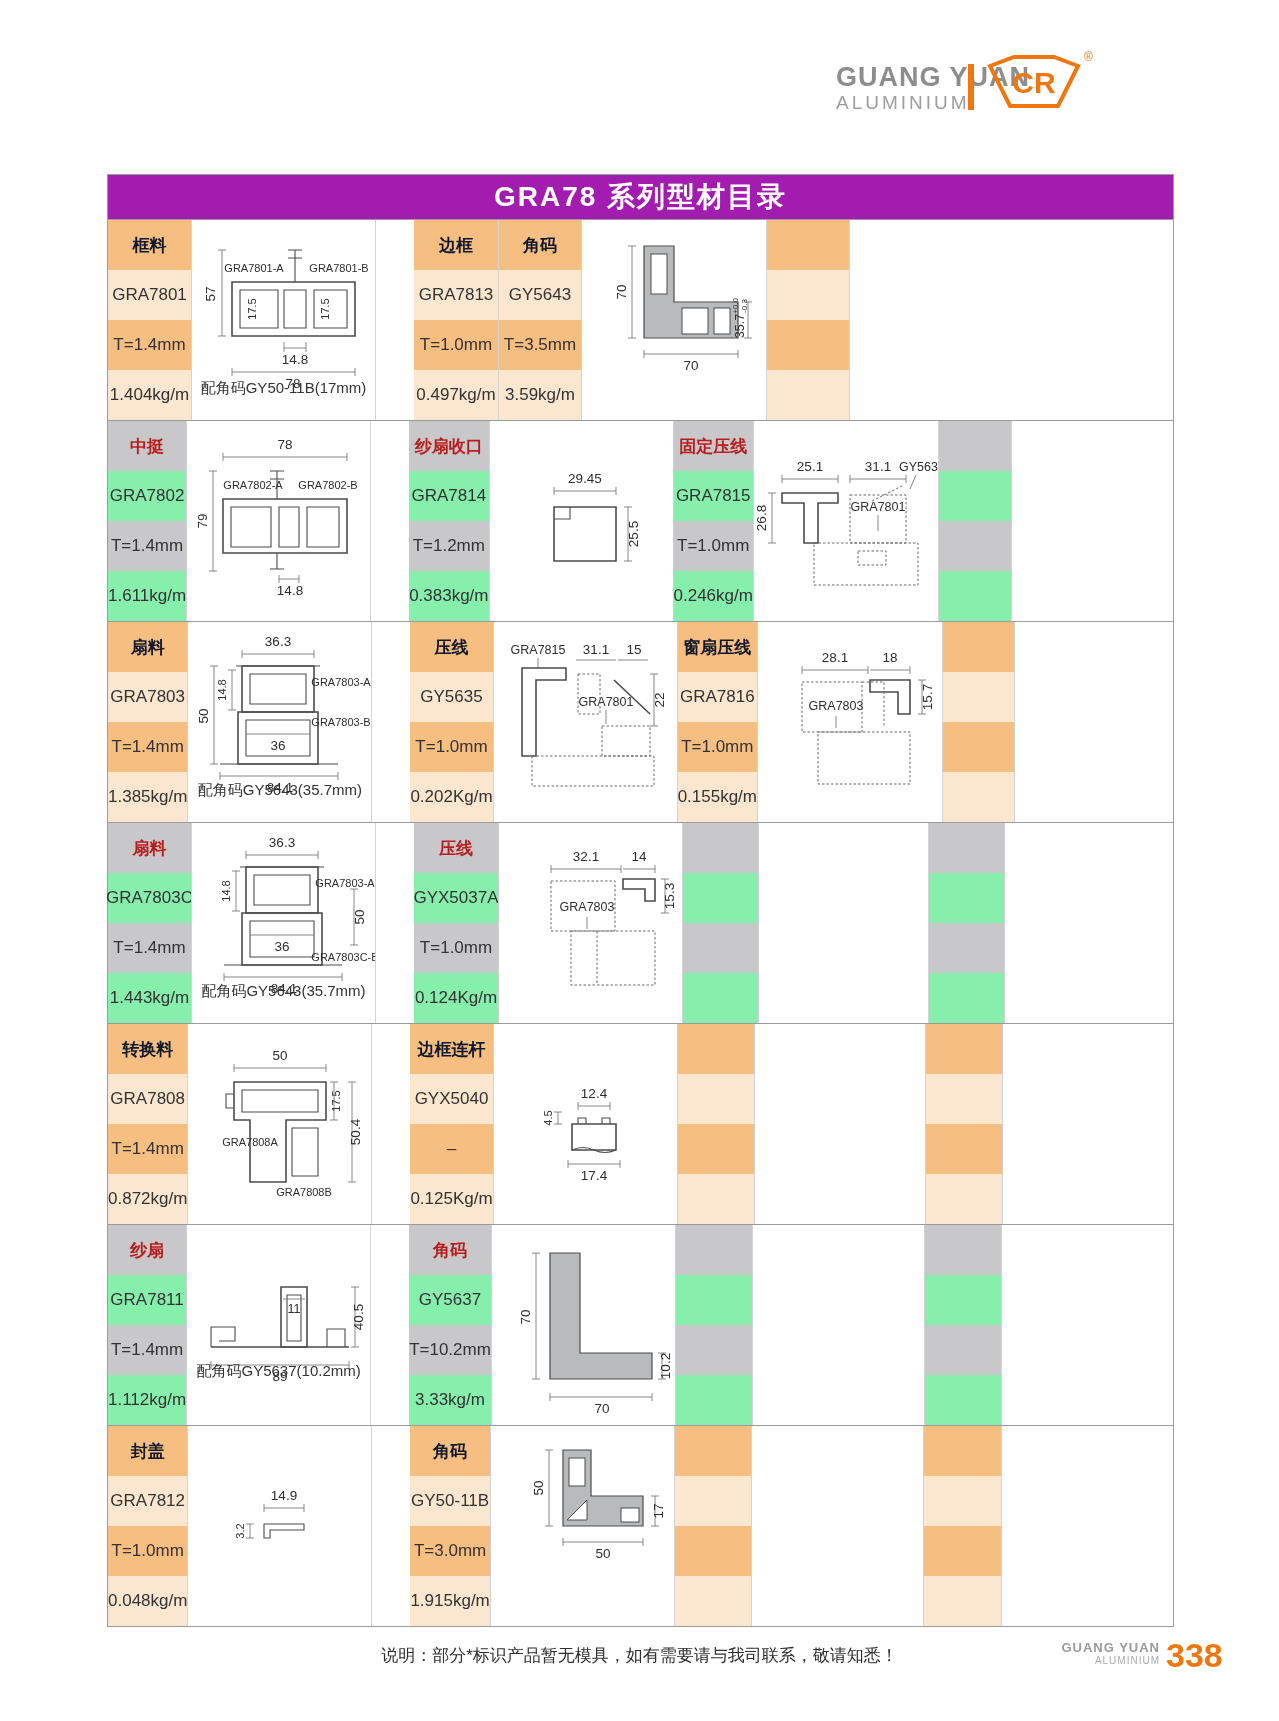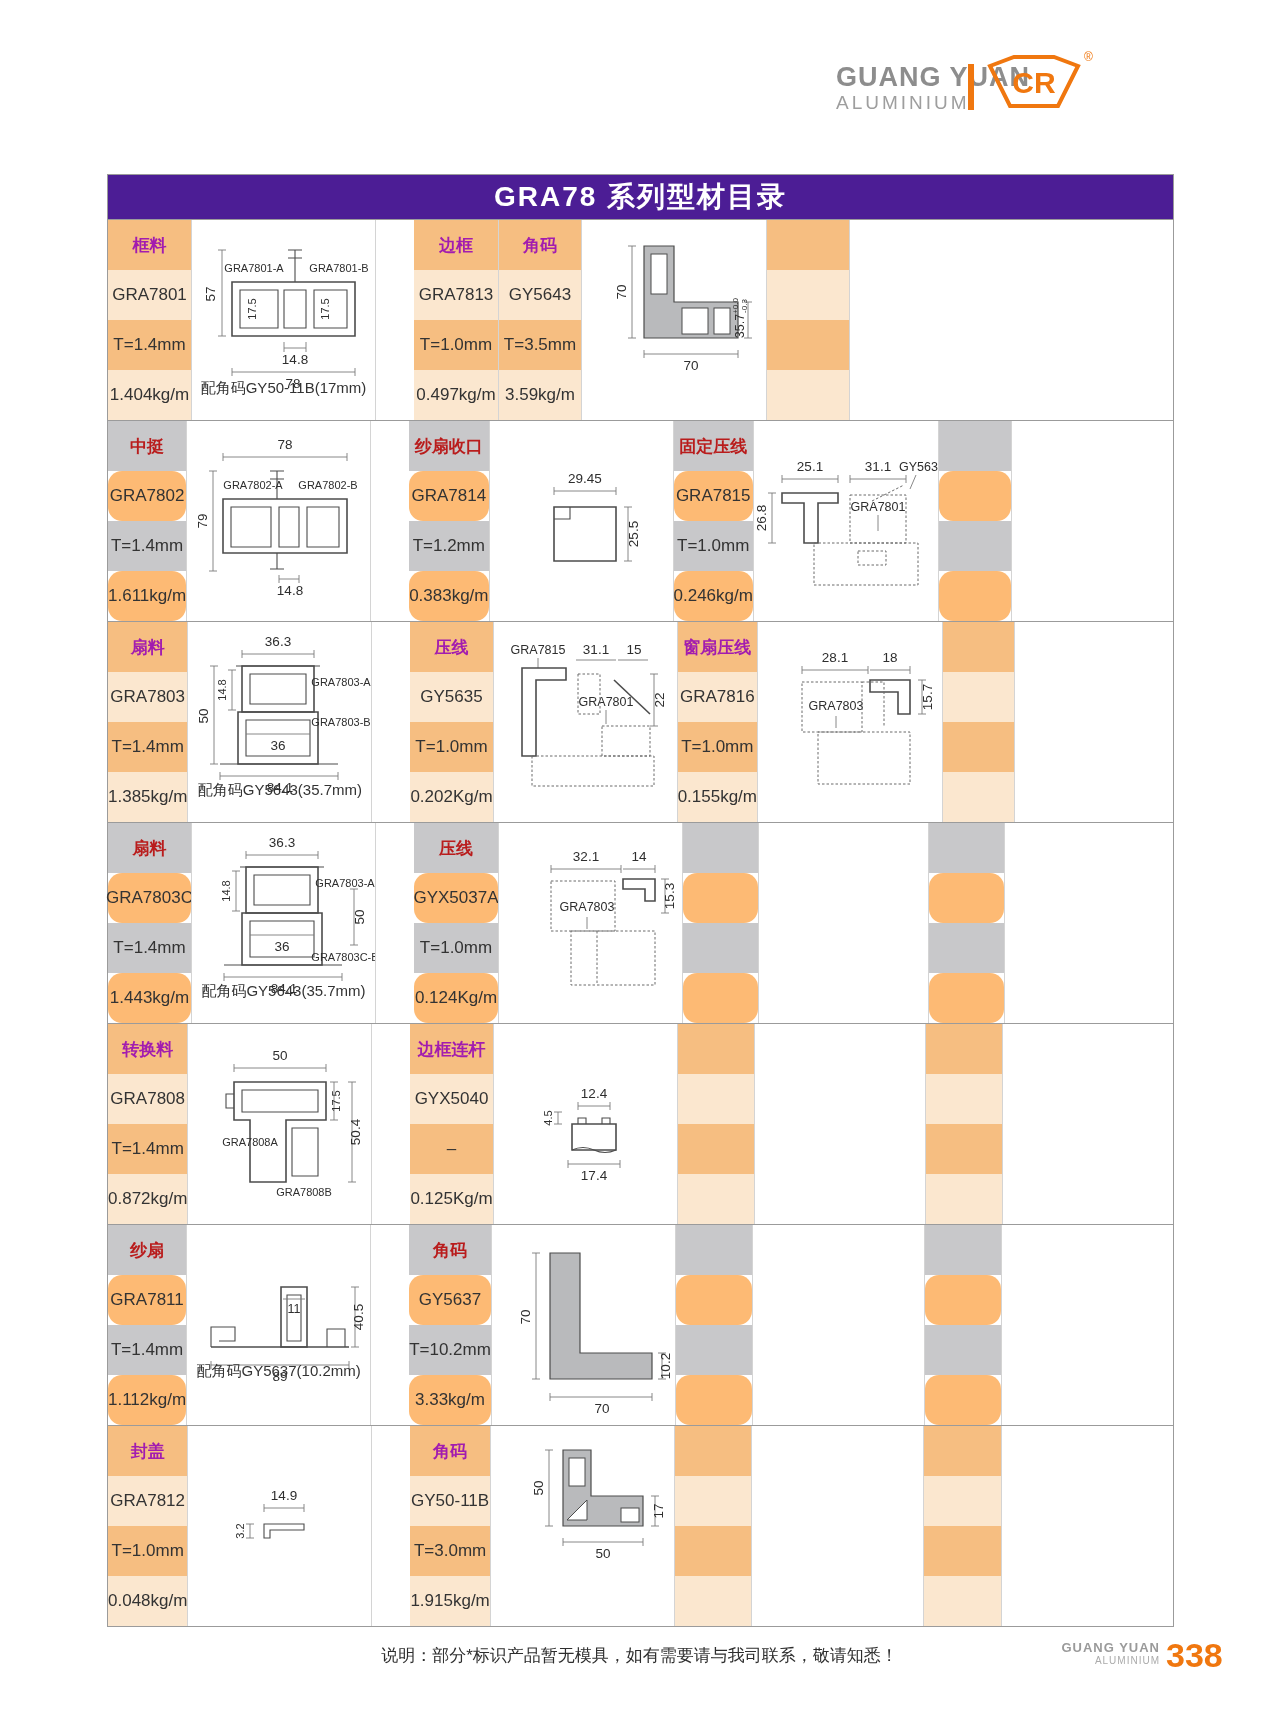--- a/index.html
+++ b/index.html
@@ -9,40 +9,40 @@
   .brand-cn{position:absolute;left:656px;top:56px;font-size:46px;font-weight:bold;
             color:#F0770F;letter-spacing:5px;}
   .brand-en{position:absolute;left:836px;top:62px;font-size:27px;font-weight:bold;
             color:#8d8d8d;letter-spacing:1px;}
   .brand-sub{position:absolute;left:836px;top:92px;font-size:19px;color:#9e9e9e;letter-spacing:3px;}
   .brand-divider{position:absolute;left:968px;top:64px;width:6px;height:46px;background:#F0770F;}
   .cr-logo{position:absolute;left:986px;top:52px;}
   .cr-reg{position:absolute;left:1084px;top:50px;font-size:12px;color:#F0770F;}
   
   .catalog{position:absolute;left:107px;top:174px;width:1065px;border:1px solid #9b9b9b;}
-  .title-bar{height:44px;background:#4c1d95;color:#fff;font-size:28px;font-weight:bold;
+  .title-bar{height:44px;background:#a21caf;color:#fff;font-size:28px;font-weight:bold;
              text-align:center;line-height:44px;letter-spacing:2px;}
   .row{display:flex;height:200px;border-top:1px solid #9b9b9b;}
   .lstack{width:83px;display:flex;flex-direction:column;border-left:1px solid #d4d4d4;}
   .lstack:first-child{border-left:none;}
   .lstack.w84{width:84px;padding-left:38px;}
   .lstack.w82{width:82px;}
   .lc{height:50px;display:flex;align-items:center;justify-content:center;
       font-size:17px;color:#333;white-space:nowrap;}
   .dcell{position:relative;width:183px;background:#fff;border-left:1px solid #d4d4d4;}
   .dcell.w184{width:184px;}
   .dnote{position:absolute;left:-20px;right:-20px;bottom:22px;text-align:center;
          font-size:15px;color:#333;white-space:nowrap;}
   .dnote.hi{bottom:44px;}
   
   .row.orange .lc.cat,.row.orange .lc.thick{background:#F6BE81;}
   .row.orange .lc.code,.row.orange .lc.weight{background:#FBE7CF;}
-  .row.orange .lc.cat{color:#a21caf;font-weight:bold;}
+  .row.orange .lc.cat{color:#0f172a;font-weight:bold;}
   .row.gray .lc.cat,.row.gray .lc.thick{background:#C8C8CA;}
-  .row.gray .lc.code,.row.gray .lc.weight{background:#fdba74;border-radius:14px;}
+  .row.gray .lc.code,.row.gray .lc.weight{background:#86efac;}
   .row.gray .lc.cat{color:#b91c1c;font-weight:bold;}
   
   svg{display:block;}
   svg text{font-family:"Liberation Sans",sans-serif;fill:#2e2e2e;text-anchor:middle;}
   text.dt{font-size:13.5px;}
   text.sm{font-size:11px;}
   text.md{font-size:12.5px;}
   text.xs{font-size:8px;}
   .pf{fill:none;stroke:#4c4c4c;stroke-width:1.6;}
   .pfl{fill:none;stroke:#4c4c4c;stroke-width:1.1;}

